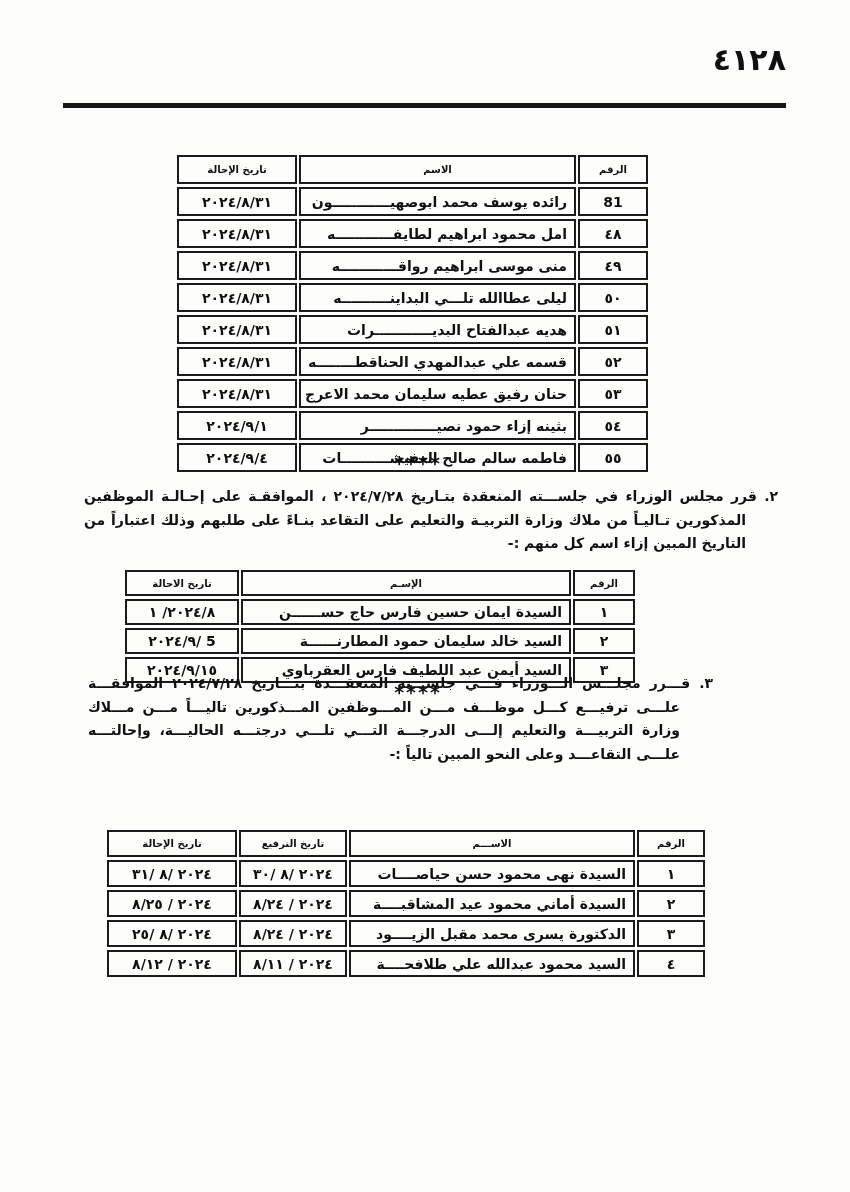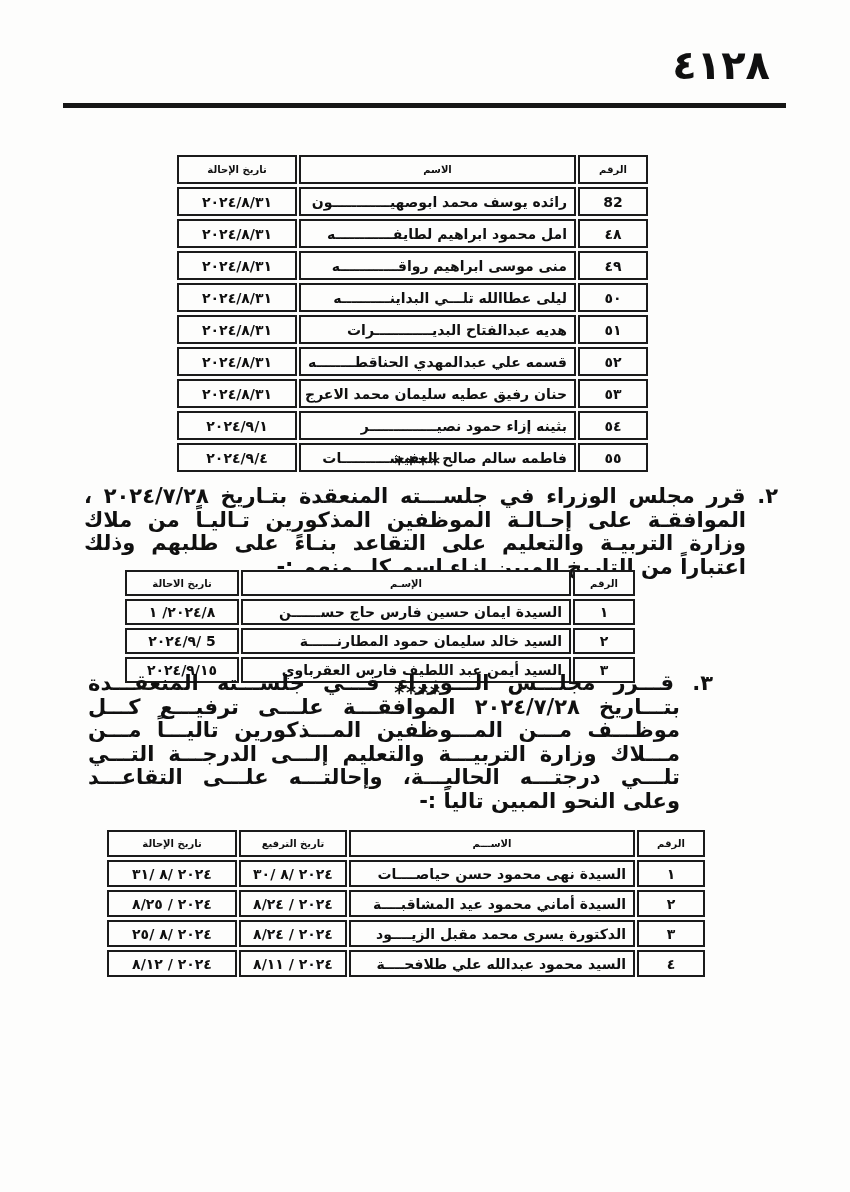--- a/index.html
+++ b/index.html
@@ -9,22 +9,22 @@
     margin:0 auto;
     background:#fdfdfc;
     direction:rtl;
     font-family:"DejaVu Sans", sans-serif;
     font-weight:bold;
     color:#101010;
     overflow:hidden;
   }
   
   .page-number{
-    position:absolute;top:42px;right:80px;
-    font-size:40px;letter-spacing:12px;
+    position:absolute;top:42px;right:64px;
+    font-size:30px;letter-spacing:12px;
     white-space:nowrap;
   }
   .header-rule{
     position:absolute;top:103px;left:63px;
     width:723px;height:5px;background:#161616;
   }
   .banner-oval{
     position:absolute;top:72px;left:347px;
     width:166px;height:70px;
     background:#fdfdfc;
@@ -66,21 +66,21 @@
     text-align:center;
     font-size:19px;line-height:22px;
     letter-spacing:2px;
   }
   #stars1{top:452px;}
   #stars2{top:681px;}
   
   .para{
     position:absolute;
     text-align:justify;
-    font-size:21px;
+    font-size:14px;
     line-height:23.5px;
   }
   #para2{top:485px;right:72px;width:662px;padding-right:32px;text-indent:-32px;}
   #para3{top:672px;right:137px;width:592px;padding-right:33px;text-indent:-33px;margin-left:28px;}
 </style>
 </head>
 <body>
 
 <div class="page">
 
@@ -88,21 +88,21 @@
   <div class="header-rule"></div>
 
   <table class="gz" id="t1">
     <tbody>
         <tr class="hdr">
       <td style="width:58px">الرقم</td>
       <td style="width:264px">الاسم</td>
       <td style="width:108px">تاريخ الإحالة</td>
     </tr>
     <tr>
-      <td>82</td>
+      <td>81</td>
       <td class="name">رائده يوسف محمد ابوصهيــــــــــــون</td>
       <td class="date" dir="ltr">٢٠٢٤/٨/٣١</td>
     </tr>
     <tr>
       <td>٤٨</td>
       <td class="name">امل محمود ابراهيم لطايفــــــــــــه</td>
       <td class="date" dir="ltr">٢٠٢٤/٨/٣١</td>
     </tr>
     <tr>
       <td>٤٩</td>

